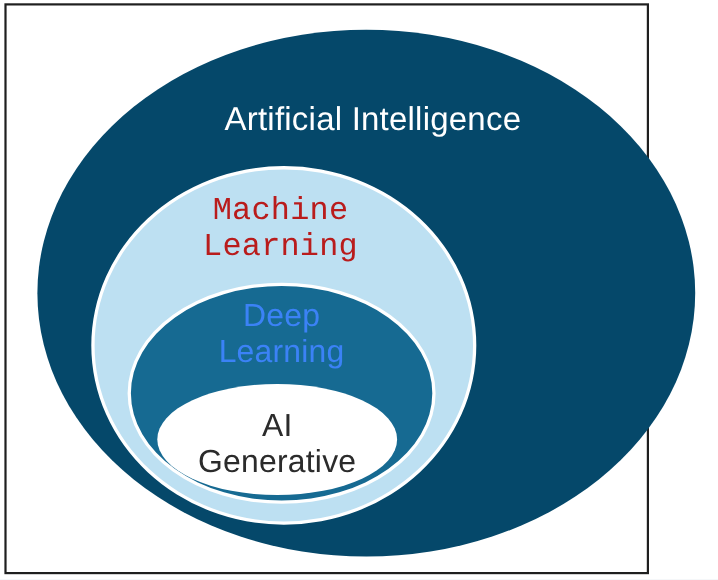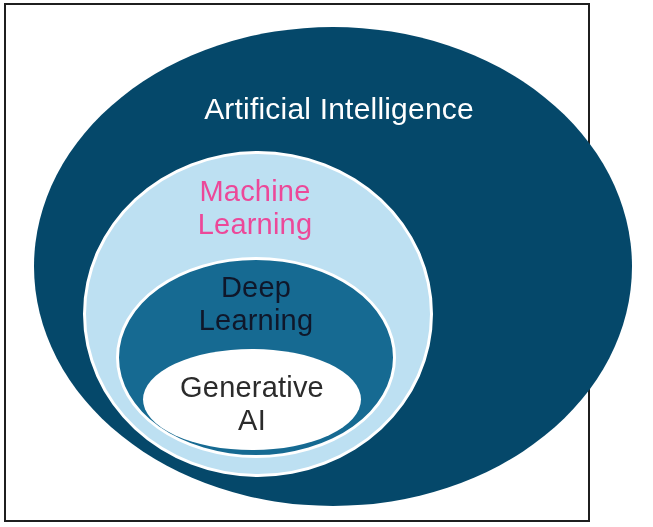--- a/index.html
+++ b/index.html
@@ -88,29 +88,29 @@
     <div class="ellipse ellipse-ml" style="background: rgb(189, 224, 242);"></div>
 
     <div class="ellipse ellipse-dl" style="background: rgb(22, 106, 146);"></div>
 
     <div class="ellipse ellipse-genai" style="background: rgb(255, 255, 255);"></div>
 
     <div class="label label-ai" style="color: rgb(255, 255, 255);">
       <span>Artificial Intelligence</span>
     </div>
 
-    <div class="label label-ml" style="color: #ec4899;">
+    <div class="label label-ml" style="color: #b91c1c; font-family: Liberation Mono, monospace;">
       <span>Machine</span>
       <span>Learning</span>
     </div>
 
-    <div class="label label-dl" style="color: #0f172a;">
+    <div class="label label-dl" style="color: #3b82f6;">
       <span>Deep</span>
       <span>Learning</span>
     </div>
 
     <div class="label label-genai" style="color: rgb(43, 43, 43);">
+      <span>AI</span>
       <span>Generative</span>
-      <span>AI</span>
     </div>
 
   </div>
 </div>
 
 </body></html>

